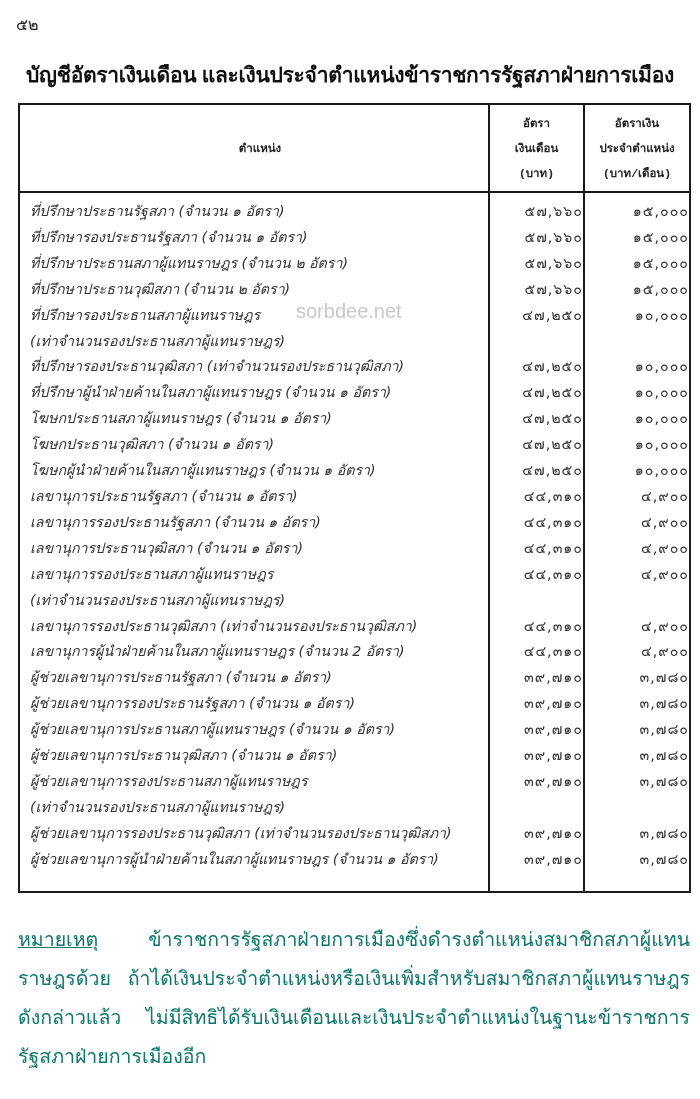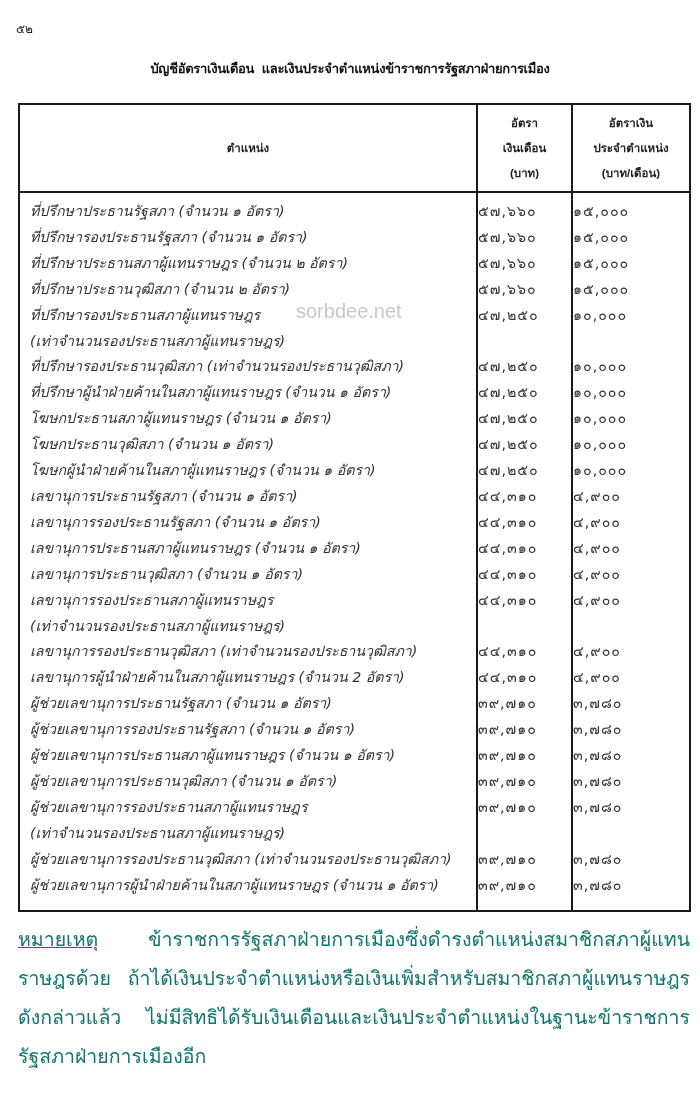--- a/index.html
+++ b/index.html
@@ -1,58 +1,58 @@
 <!DOCTYPE html>
 <html><head>
 <meta charset="utf-8">
 <style>
   html, body { margin: 0; padding: 0; background: #ffffff; }
   body {
     width: 700px; height: 1099px; position: relative; overflow: hidden;
     font-family: "DejaVu Sans", "Liberation Sans", sans-serif; color: #222;
   }
   .page-number {
-    position: absolute; left: 16px; top: 19px;
-    font-size: 12px; color: #222;
+    position: absolute; left: 16px; top: 12px;
+    font-size: 16px; color: #222;
     font-family: "DejaVu Serif", serif;
   }
   .doc-title {
     position: absolute; left: 0; width: 700px; top: 58px;
-    text-align: center; font-size: 13px; font-weight: bold; color: #111;
-    font-family: Liberation Mono, monospace;
+    text-align: center; font-size: 21px; font-weight: bold; color: #111;
+    font-family: Liberation Sans, sans-serif;
     letter-spacing: -0.3px;
   }
   .watermark {
     position: absolute; left: 296px; top: 300px;
     font-size: 20px; color: #c8c8c8; font-family: Liberation Sans, sans-serif;
     pointer-events: none;
   }
   table.salary {
     position: absolute; left: 18px; top: 103px;
     width: 673px; border-collapse: collapse;
     border: 2.5px solid #1a1a1a;
   }
   table.salary th {
     border: 2px solid #1a1a1a; height: 86px;
-    font-family: Liberation Sans, sans-serif; font-weight: bold;
+    font-family: Liberation Mono, monospace; font-weight: bold;
     font-size: 11.5px; line-height: 25px; color: #222; text-align: center;
     padding: 0;
   }
-  table.salary th.pos { width: 456px; }
+  table.salary th.pos { width: 456px; padding-left: 12px; }
   table.salary th.rate { width: 93px; }
   table.salary td {
     border-left: 2px solid #1a1a1a; border-right: 2px solid #1a1a1a;
     border-top: none; border-bottom: none;
     font-size: 14.2px; line-height: 25.9px; height: 25.9px; padding: 0; vertical-align: top;
     color: #333; white-space: nowrap;
   }
   table.salary td.pos { padding-left: 10px; font-style: italic; }
-  table.salary td.num { text-align: left; letter-spacing: 1px; }
+  table.salary td.num { text-align: right; letter-spacing: 1px; }
   table.salary tr.first td { padding-top: 6px; }
-  table.salary tr.last td { padding-bottom: 12px; margin-top: 35px; }
+  table.salary tr.last td { padding-bottom: 18px; margin-top: 35px; }
   .note {
     position: absolute; left: 18px; top: 920px; width: 672px;
     font-size: 19.5px; line-height: 39px; color: #0f766e;
     text-align: justify;
   }
   .note .note-label { text-decoration: underline; }
 </style>
 </head>
 <body>
 
@@ -136,25 +136,20 @@
         <td class="pos">เลขานุการประธานรัฐสภา (จำนวน ๑ อัตรา)</td>
         <td class="num">๔๔,๓๑๐</td>
         <td class="num">๔,๙๐๐</td>
       </tr>
       <tr>
         <td class="pos">เลขานุการรองประธานรัฐสภา (จำนวน ๑ อัตรา)</td>
         <td class="num">๔๔,๓๑๐</td>
         <td class="num">๔,๙๐๐</td>
       </tr>
       <tr>
-        <td class="pos">เลขานุการประธานสภาผู้แทนราษฎร (จำนวน ๑ อัตรา)</td>
-        <td class="num">๔๔,๓๑๐</td>
-        <td class="num">๔,๙๐๐</td>
-      </tr>
-      <tr>
         <td class="pos">เลขานุการประธานวุฒิสภา (จำนวน ๑ อัตรา)</td>
         <td class="num">๔๔,๓๑๐</td>
         <td class="num">๔,๙๐๐</td>
       </tr>
       <tr>
         <td class="pos">เลขานุการรองประธานสภาผู้แทนราษฎร</td>
         <td class="num">๔๔,๓๑๐</td>
         <td class="num">๔,๙๐๐</td>
       </tr>
       <tr>

